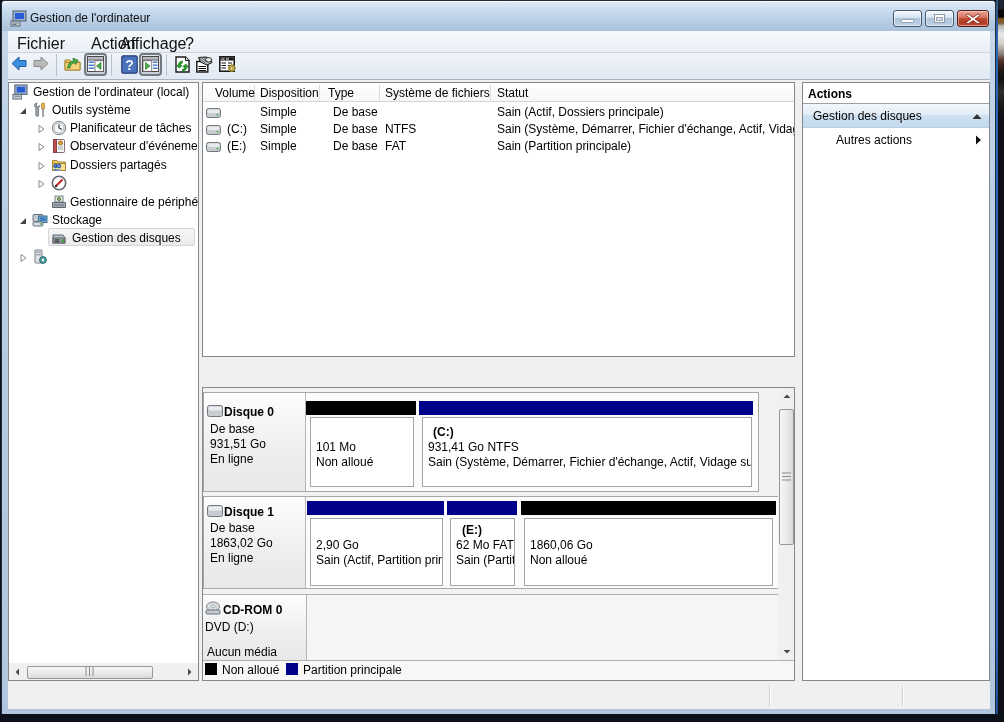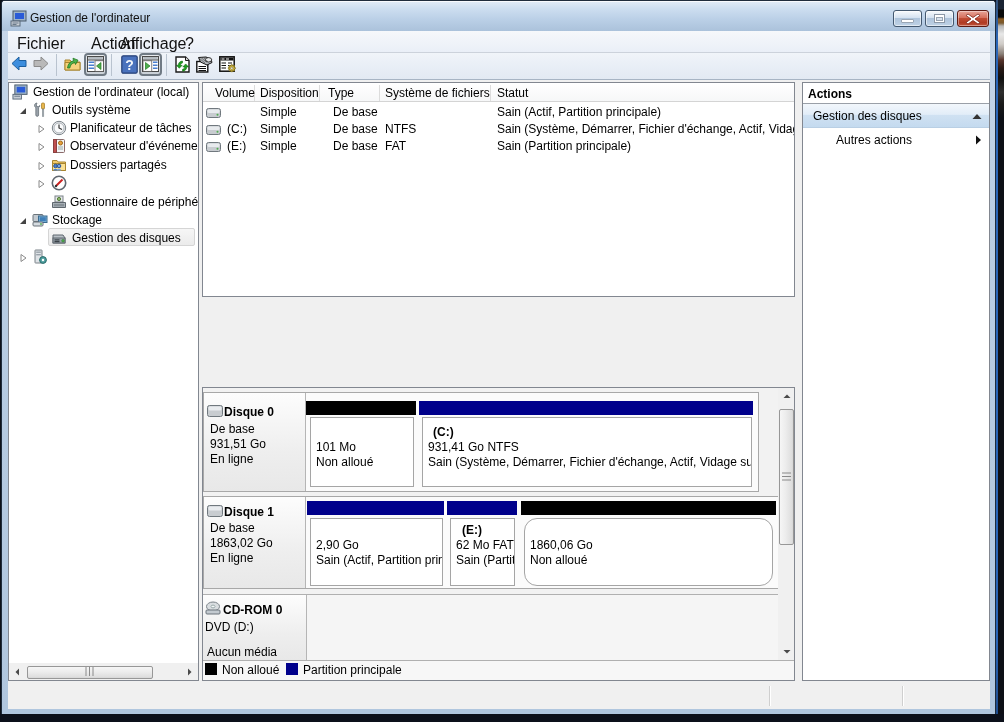--- a/index.html
+++ b/index.html
@@ -281,41 +281,41 @@
       <path d="M5 0.5 L1.5 4 L5 7.5 Z" fill="#4a4a4a"></path>
     </svg>
  <svg class="abs" style="left:177px;top:585px;" width="7" height="8">
       <path d="M2 0.5 L5.5 4 L2 7.5 Z" fill="#4a4a4a"></path>
     </svg>
  <svg class="abs" style="left:76px;top:584px;" width="10" height="9">
       <path d="M1 0 L1 9 M4.5 0 L4.5 9 M8 0 L8 9" stroke="#8a8a8a" stroke-width="1"></path>
     </svg>
 </div>
 
-<div id="listpanel" class="abs panel" style="left:202px;top:82px;width:593px;height:215px;overflow:hidden;">
+<div id="listpanel" class="abs panel" style="left:202px;top:82px;width:593px;height:275px;overflow:hidden;">
 
  <div class="abs" style="left:0;top:0;width:591px;height:19px;background:linear-gradient(180deg,#ffffff,#f6f7f8);border-bottom:1px solid #d4d4d4;"></div>
  <div class="abs" style="left:51px;top:2px;width:1px;height:16px;background:#dcdcdc;"></div>
  <div class="abs" style="left:116px;top:2px;width:1px;height:16px;background:#dcdcdc;"></div>
  <div class="abs" style="left:176px;top:2px;width:1px;height:16px;background:#dcdcdc;"></div>
  <div class="abs" style="left:287px;top:2px;width:1px;height:16px;background:#dcdcdc;"></div>
  <div class="lrow" style="left:12px;top:3px;">Volume</div>
  <div class="lrow" style="left:57px;top:3px;">Disposition</div>
  <div class="lrow" style="left:125px;top:3px;">Type</div>
  <div class="lrow" style="left:182px;top:3px;">Système de fichiers</div>
  <div class="lrow" style="left:294px;top:3px;">Statut</div>
 
  <svg class="abs" style="left:3px;top:25px;" width="15" height="10" viewBox="0 0 15 10">
   <rect x="0.5" y="0.5" width="14" height="9" rx="2" fill="#c8ccd0" stroke="#70787e"></rect>
   <rect x="1.5" y="1.5" width="12" height="3.5" rx="1.5" fill="#e8ebee"></rect>
   <circle cx="11.5" cy="6.8" r="1" fill="#4fae4f"></circle>
  </svg>
  <div class="lrow" style="left:57px;top:22px;">Simple</div>
  <div class="lrow" style="left:130px;top:22px;">De base</div>
- <div class="lrow" style="left:294px;top:22px;">Sain (Actif, Partition principale)</div>
+ <div class="lrow" style="left:294px;top:22px;">Sain (Actif, Dossiers principale)</div>
  <svg class="abs" style="left:3px;top:42px;" width="15" height="10" viewBox="0 0 15 10">
   <rect x="0.5" y="0.5" width="14" height="9" rx="2" fill="#c8ccd0" stroke="#70787e"></rect>
   <rect x="1.5" y="1.5" width="12" height="3.5" rx="1.5" fill="#e8ebee"></rect>
   <circle cx="11.5" cy="6.8" r="1" fill="#4fae4f"></circle>
  </svg>
  <div class="lrow" style="left:24px;top:39px;">(C:)</div>
  <div class="lrow" style="left:57px;top:39px;">Simple</div>
  <div class="lrow" style="left:130px;top:39px;">De base</div>
  <div class="lrow" style="left:182px;top:39px;">NTFS</div>
  <div class="lrow" style="left:294px;top:39px;">Sain (Système, Démarrer, Fichier d'échange, Actif, Vidage sur incident)</div>
@@ -384,21 +384,21 @@
  <div class="abs" style="left:318px;top:113px;width:255px;height:14px;background:#000;"></div>
  <div class="pbox" style="left:107px;top:130px;width:133px;height:68px;">
   <div class="pline" style="left:5px;top:19px;">2,90 Go</div>
   <div class="pline" style="left:5px;top:34px;">Sain (Actif, Partition prin</div>
  </div>
  <div class="pbox" style="left:247px;top:130px;width:65px;height:68px;">
   <div class="pline" style="left:11px;top:4px;font-weight:bold;">(E:)</div>
   <div class="pline" style="left:5px;top:19px;">62 Mo FAT</div>
   <div class="pline" style="left:5px;top:34px;">Sain (Partit</div>
  </div>
- <div class="pbox" style="left:321px;top:130px;width:249px;height:68px;border-radius:13px;">
+ <div class="pbox" style="left:321px;top:130px;width:249px;height:68px;">
   <div class="pline" style="left:5px;top:19px;">1860,06 Go</div>
   <div class="pline" style="left:5px;top:34px;">Non alloué</div>
  </div>
 
  <div class="abs" style="left:0;top:206px;width:580px;height:1px;background:#b0b0b0;"></div>
  <div class="abs" style="left:0;top:207px;width:580px;height:65px;background:#f5f5f5;"></div>
  <div class="dhdr" style="left:0px;top:207px;width:104px;height:65px;"></div>
  <svg class="abs" style="left:2px;top:213px;" width="17" height="15" viewBox="0 0 17 15">
   <ellipse cx="8" cy="5.5" rx="6.5" ry="4.5" fill="#d9dde0" stroke="#7a8288"></ellipse>
   <ellipse cx="8" cy="5.5" rx="2" ry="1.4" fill="#f6f7f8" stroke="#9aa"></ellipse>

